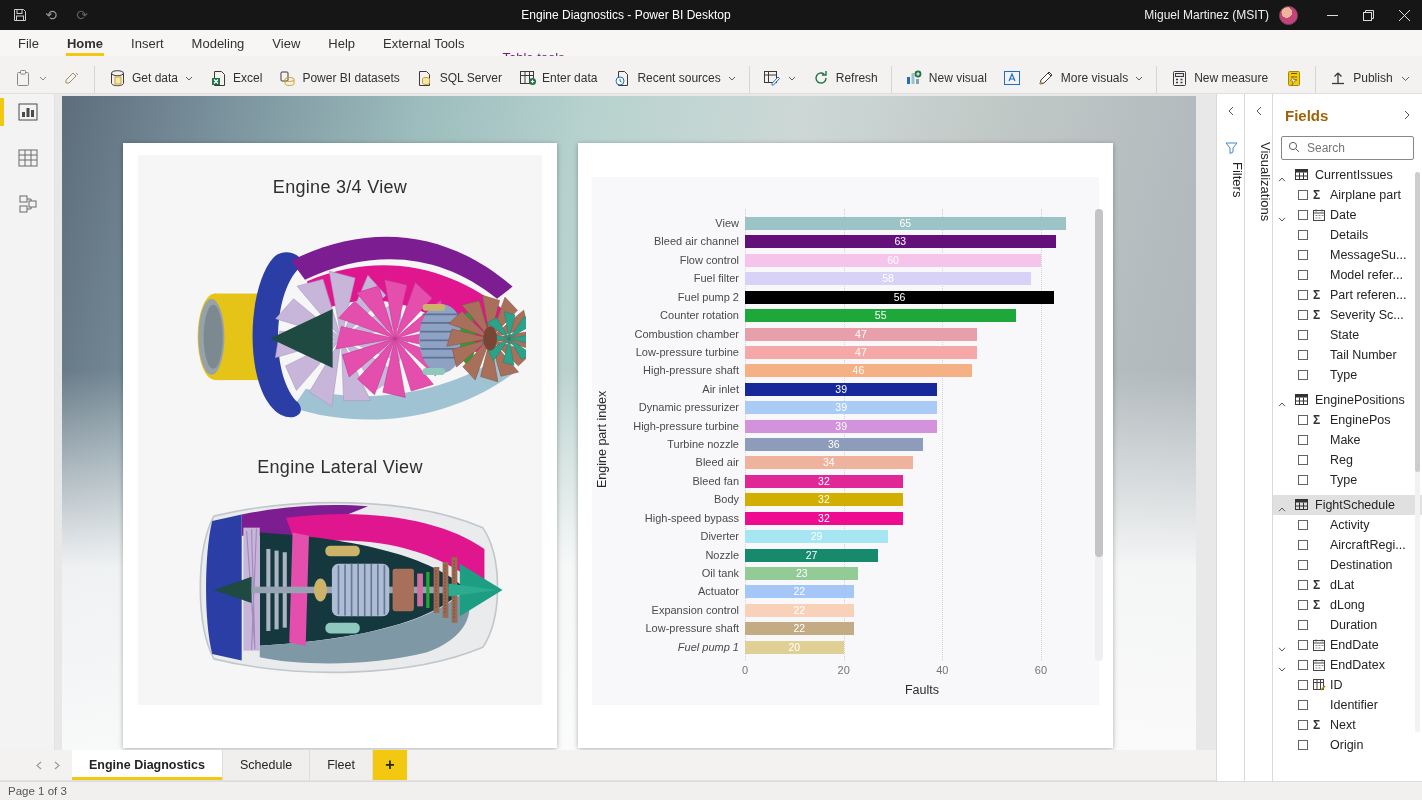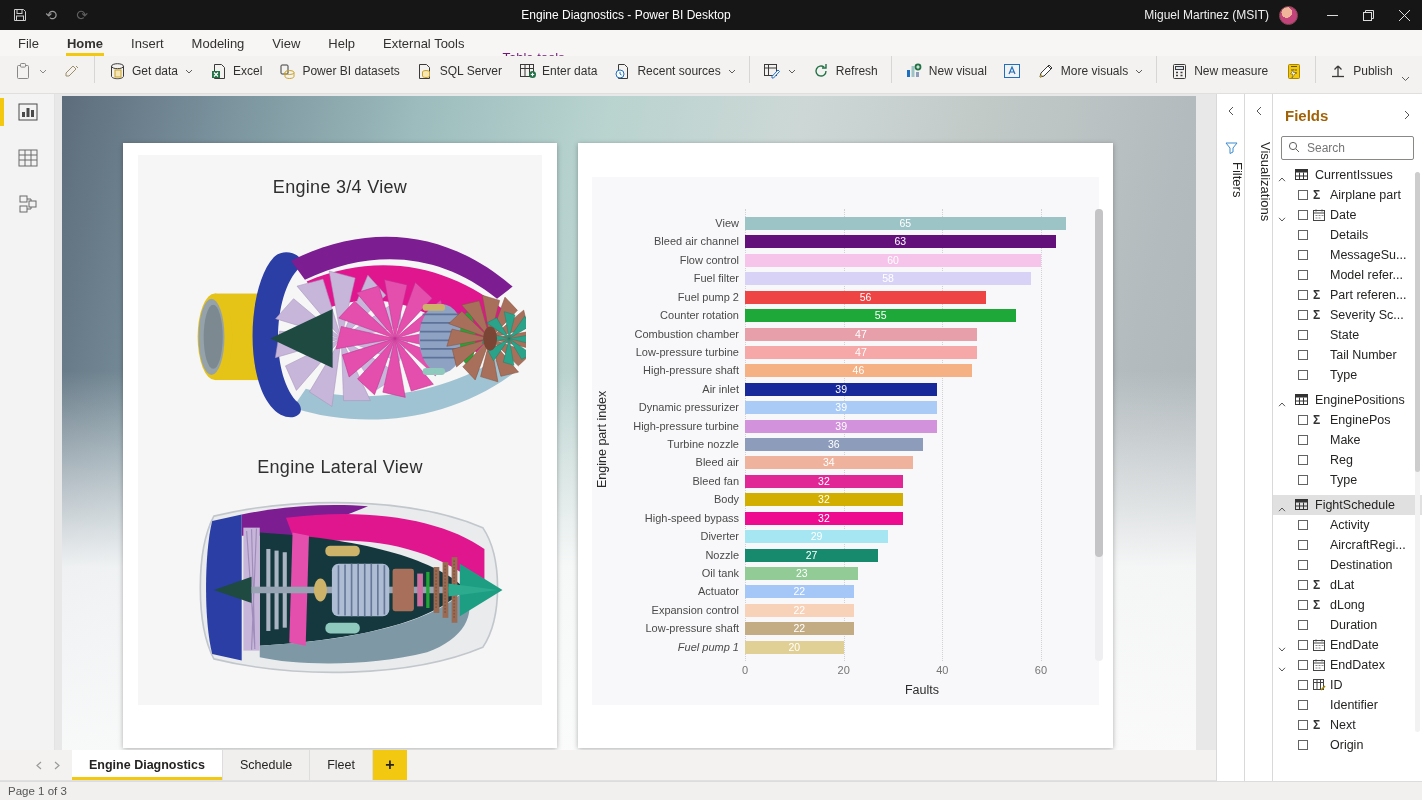--- a/index.html
+++ b/index.html
@@ -23,21 +23,21 @@
   
   .menubar { position:absolute; top:30px; left:0; width:1422px; height:26px; background:#f7f6f5;
              display:flex; align-items:stretch; font-size:13px; color:#323130; }
   .menu-item { padding:0 14px; display:flex; align-items:center; position:relative; cursor:default; }
   .menu-item.active { font-weight:bold; }
   .menu-item.active::after { content:""; position:absolute; left:13px; right:13px; bottom:0; height:3px; background:#f2c811; }
   .menu-ctx { background:#fff; color:#701a75; padding:0 20px; display:flex; align-items:center; margin-left:4px;margin-top:27px; }
 
   
   .ribbon { position:absolute; top:56px; left:0; width:1422px; height:38px; background:#f3f2f1;
-            border-bottom:1px solid #e1dfdd; display:flex; align-items:flex-start; padding:0 6px;
+            border-bottom:1px solid #e1dfdd; display:flex; align-items:flex-end; padding:0 6px;
             font-size:12px; color:#323130; }
   .rbtn { display:flex; align-items:center; gap:6px; padding:0 8px; height:30px; border-radius:2px; white-space:nowrap; }
   .ric { display:flex; align-items:center; justify-content:center; width:18px; height:18px; }
   .rsep { width:1px; height:27px; background:#d8d6d4; margin:0 5px; flex:none; }
   .chevd { margin-left:1px; display:flex; align-items:center; }
   .ribbon-collapse { position:absolute; right:12px; top:68px; }
 
   
   .rail { position:absolute; left:0; top:94px; width:55px; height:656px; background:#f3f3f3; border-right:1px solid #e3e3e3; }
   .rail-item { width:55px; height:32px; display:flex; align-items:center; justify-content:center; margin-top:2px; position:relative; }
@@ -556,21 +556,21 @@
           </div>
           <div class="cat-label" style="top: 110.84px;">Flow control</div>
           <div class="hbar" style="top: 110.84px; left: 167px; width: 295.98px; background: rgb(246, 195, 234);">
             <span>60</span>
           </div>
           <div class="cat-label" style="top: 129.26px;">Fuel filter</div>
           <div class="hbar" style="top: 129.26px; left: 167px; width: 286.114px; background: rgb(217, 210, 247);">
             <span>58</span>
           </div>
           <div class="cat-label" style="top: 147.68px;">Fuel pump 2</div>
-          <div class="hbar" style="top: 147.68px; left: 167px; width: 241px; background: #ef4444;">
+          <div class="hbar" style="top: 147.68px; left: 167px; width: 309px; background: #000000;">
             <span>56</span>
           </div>
           <div class="cat-label" style="top: 166.1px;">Counter rotation</div>
           <div class="hbar" style="top: 166.1px; left: 167px; width: 271.315px; background: rgb(30, 168, 58);">
             <span>55</span>
           </div>
           <div class="cat-label" style="top: 184.52px;">Combustion chamber</div>
           <div class="hbar" style="top: 184.52px; left: 167px; width: 231.851px; background: rgb(231, 159, 169);">
             <span>47</span>
           </div>

